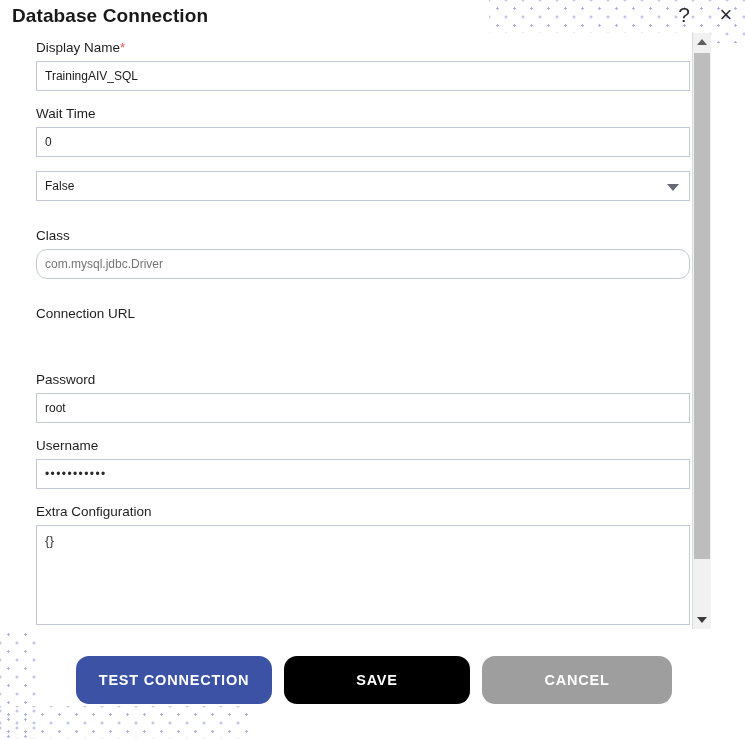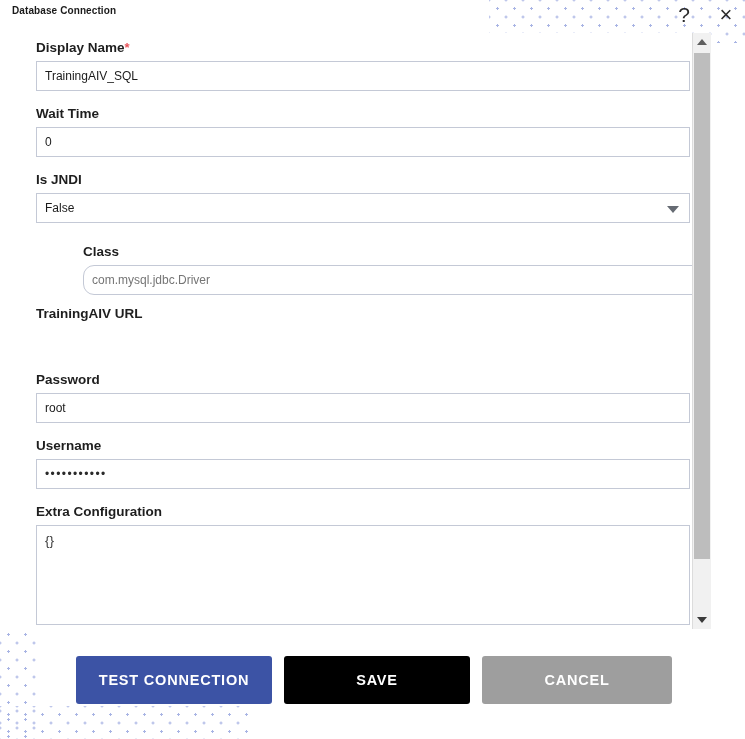--- a/index.html
+++ b/index.html
@@ -44,21 +44,21 @@
 
   
   .titlebar {
     position: absolute;
     left: 0; top: 0;
     width: 745px; height: 32px;
   }
   .title-text {
     position: absolute;
     left: 12px; top: 5px;
-    font-size: 10px;
+    font-size: 19px;
     font-weight: bold;
     color: #1a1a1a;
     letter-spacing: .1px;
     white-space: nowrap;
   }
   .title-btn {
     position: absolute;
     top: 2px;
     width: 26px; height: 26px;
     display: flex;
@@ -89,21 +89,20 @@
     position: absolute;
     left: 36px;
     width: 654px;
   }
   .field-label {
     font-size: 13.5px;
     color: #1e1e1e;
     line-height: 17px;
     margin-bottom: 5px;
     white-space: nowrap;
-    font-weight: bold;
   }
   .req-star {
     color: #e8545a;
     font-size: 13px;
   }
   .control {
     box-sizing: border-box;
     width: 654px;
     height: 30px;
     border: 1px solid #c4c9d6;
@@ -204,21 +203,21 @@
   .footer {
     position: absolute;
     left: 0; top: 656px;
     width: 745px; height: 60px;
   }
   .btn {
     position: absolute;
     top: 0;
     height: 48px;
     border: none;
-    border-radius: 3px;
+    border-radius: 13px;
     color: #ffffff;
     font-family: "Liberation Sans", sans-serif;
     font-size: 14.5px;
     font-weight: bold;
     letter-spacing: .8px;
     cursor: pointer;
     text-align: center;
     line-height: 48px;
     padding: 0;
   }
@@ -245,32 +244,31 @@
     <div class="form-inner" id="form-inner">
         <div class="field" style="top: 6px;">
           <div class="field-label"><span>Display Name</span><span class="req-star">*</span></div>
           <input type="text" class="control" value="TrainingAIV_SQL" style="">
         </div>
         <div class="field" style="top: 72px;">
           <div class="field-label"><span>Wait Time</span></div>
           <input type="text" class="control" value="0" style="">
         </div>
         <div class="field" style="top: 138px;">
-          <div class="field-label"><span>Is JNDI</span></div>
           <div class="select-wrap">
             <select class="control"><option>False</option><option>True</option></select>
             <div class="caret"></div>
           </div>
         </div>
-        <div class="field" style="top: 210px; margin-left: 47px;">
+        <div class="field" style="top: 194px;">
           <div class="field-label"><span>Class</span></div>
           <input type="text" class="control muted" placeholder="com.mysql.jdbc.Driver" style="">
         </div>
         <div class="field" style="top: 272px;">
-          <div class="field-label"><span>TrainingAIV URL</span></div>
+          <div class="field-label"><span>Connection URL</span></div>
         </div>
         <div class="field" style="top: 338px;">
           <div class="field-label"><span>Password</span></div>
           <input type="text" class="control" value="root" style="">
         </div>
         <div class="field" style="top: 404px;">
           <div class="field-label"><span>Username</span></div>
           <div class="control pw-dots">•••••••••••</div>
         </div>
         <div class="field" style="top: 470px;">

